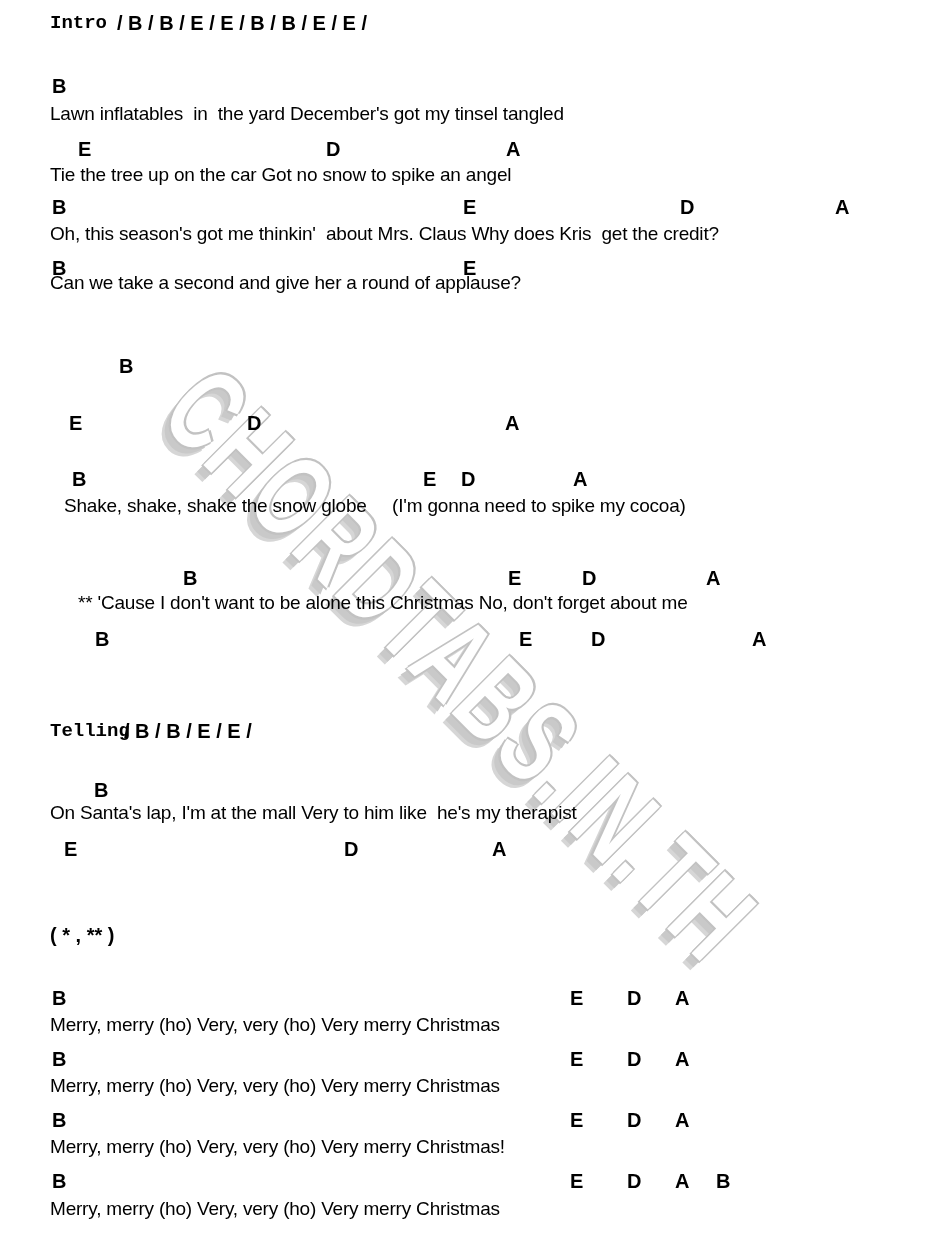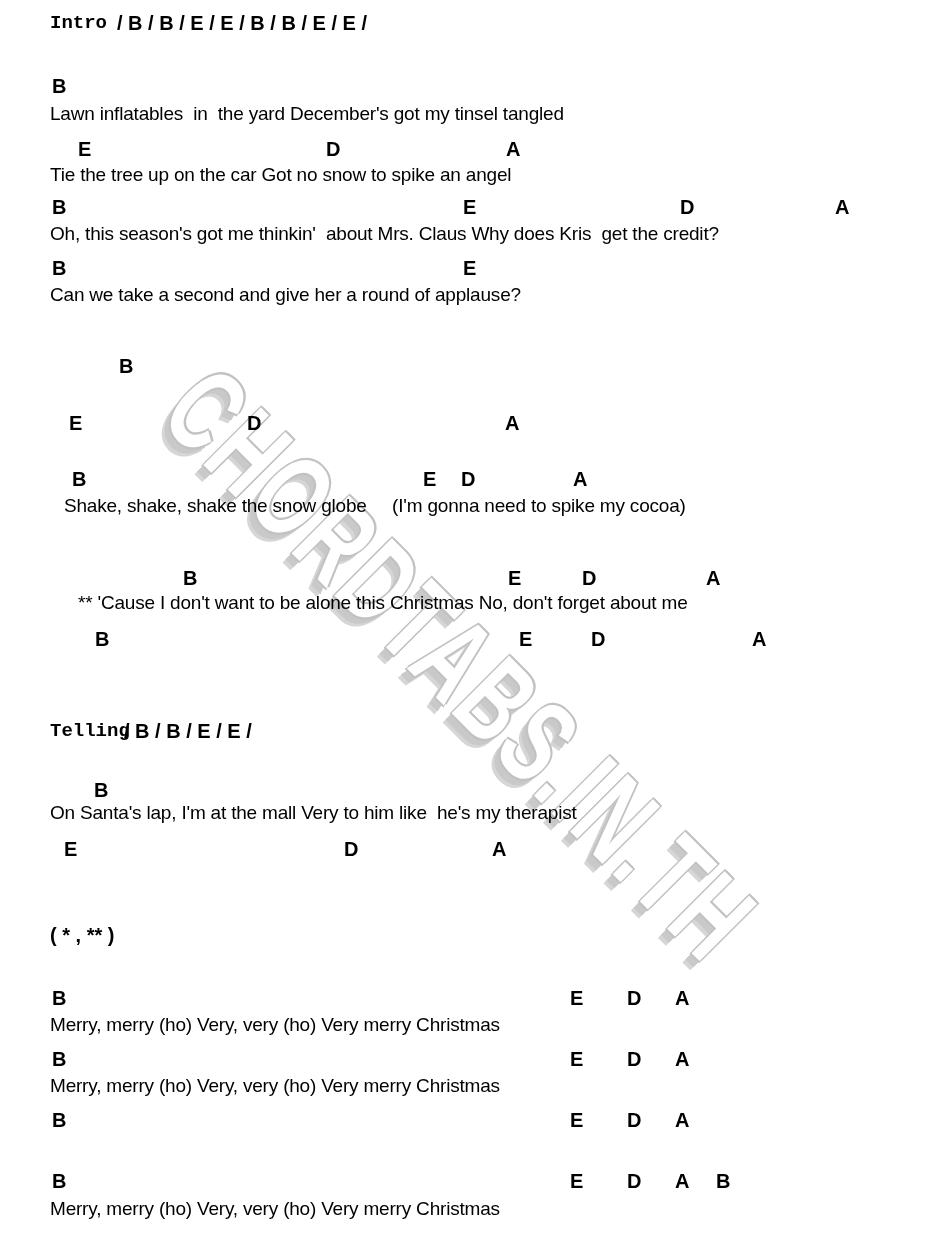--- a/index.html
+++ b/index.html
@@ -56,21 +56,21 @@
         <span class="chord" style="left: 680px;">D</span>
         <span class="chord" style="left: 835px;">A</span>
       </div>
       <div class="line" style="top: 223px;">
         <span class="lyric" style="left: 50px;">Oh, this season's got me thinkin'  about Mrs. Claus Why does Kris  get the credit?</span>
       </div>
       <div class="line" style="top: 257px;">
         <span class="chord" style="left: 52px;">B</span>
         <span class="chord" style="left: 463px;">E</span>
       </div>
-      <div class="line" style="top: 284px;">
+      <div class="line" style="top: 272px;">
         <span class="lyric" style="left: 50px;">Can we take a second and give her a round of applause?</span>
       </div>
       <div class="line" style="top: 355px;">
         <span class="chord" style="left: 119px;">B</span>
       </div>
       <div class="line" style="top: 412px;">
         <span class="chord" style="left: 69px;">E</span>
         <span class="chord" style="left: 247px;">D</span>
         <span class="chord" style="left: 505px;">A</span>
       </div>
@@ -133,20 +133,23 @@
       </div>
       <div class="line" style="top: 1075px;">
         <span class="lyric" style="left: 50px;">Merry, merry (ho) Very, very (ho) Very merry Christmas</span>
       </div>
       <div class="line" style="top: 1109px;">
         <span class="chord" style="left: 52px;">B</span>
         <span class="chord" style="left: 570px;">E</span>
         <span class="chord" style="left: 627px;">D</span>
         <span class="chord" style="left: 675px;">A</span>
       </div>
+      <div class="line" style="top: 1136px;">
+        <span class="lyric" style="left: 50px;">Merry, merry (ho) Very, very (ho) Very merry Christmas!</span>
+      </div>
       <div class="line" style="top: 1170px;">
         <span class="chord" style="left: 52px;">B</span>
         <span class="chord" style="left: 570px;">E</span>
         <span class="chord" style="left: 627px;">D</span>
         <span class="chord" style="left: 675px;">A</span>
         <span class="chord" style="left: 716px;">B</span>
       </div>
       <div class="line" style="top: 1198px;">
         <span class="lyric" style="left: 50px;">Merry, merry (ho) Very, very (ho) Very merry Christmas</span>
       </div>

